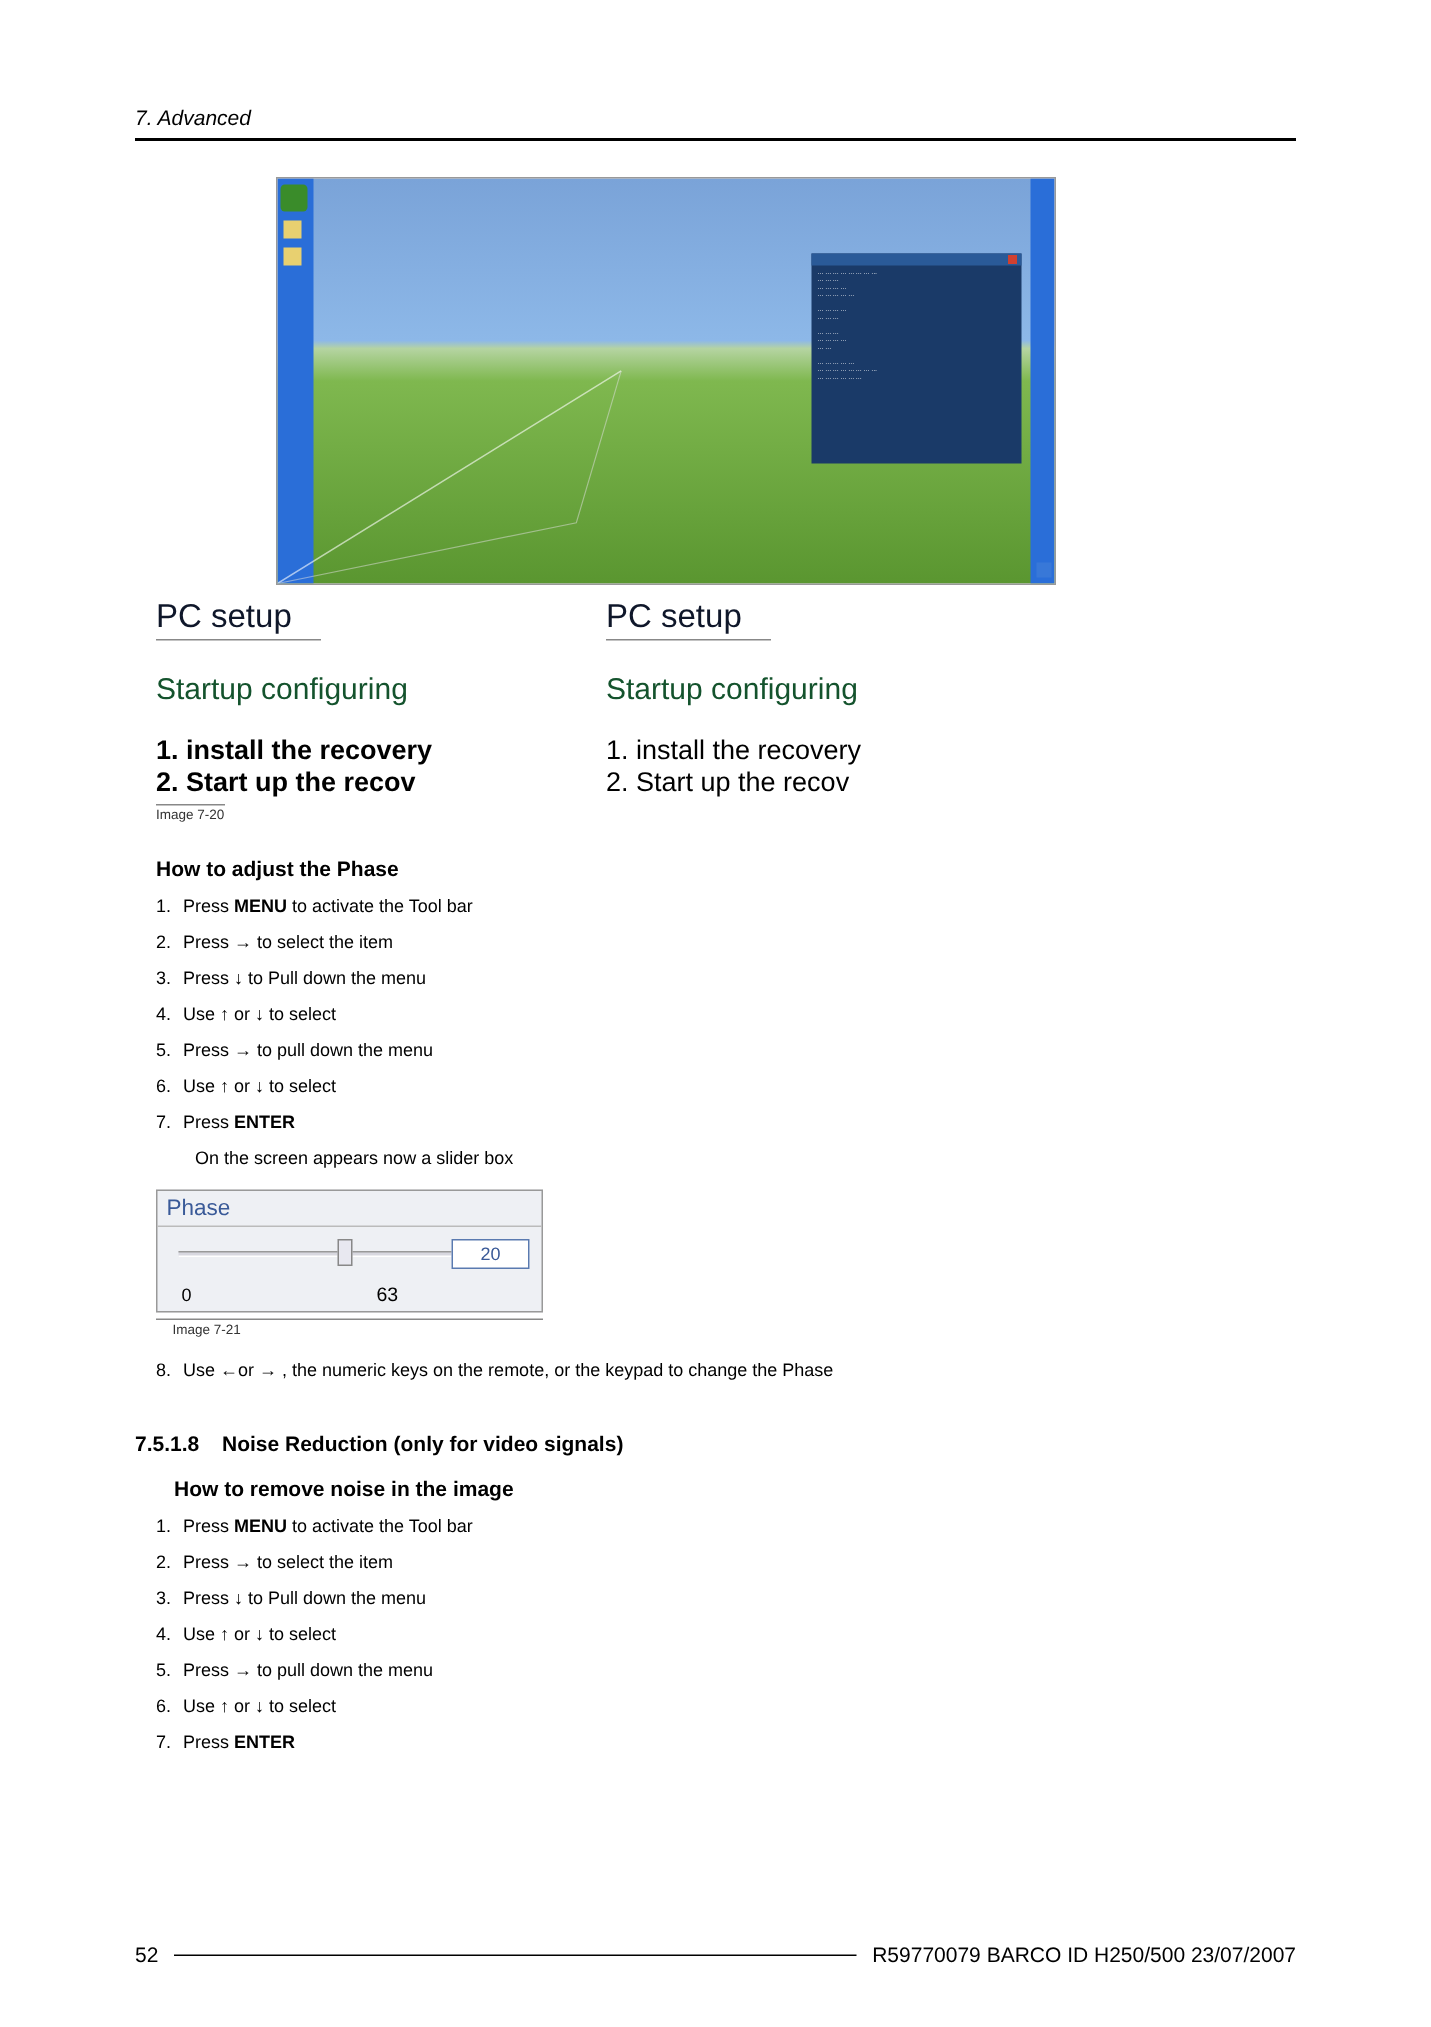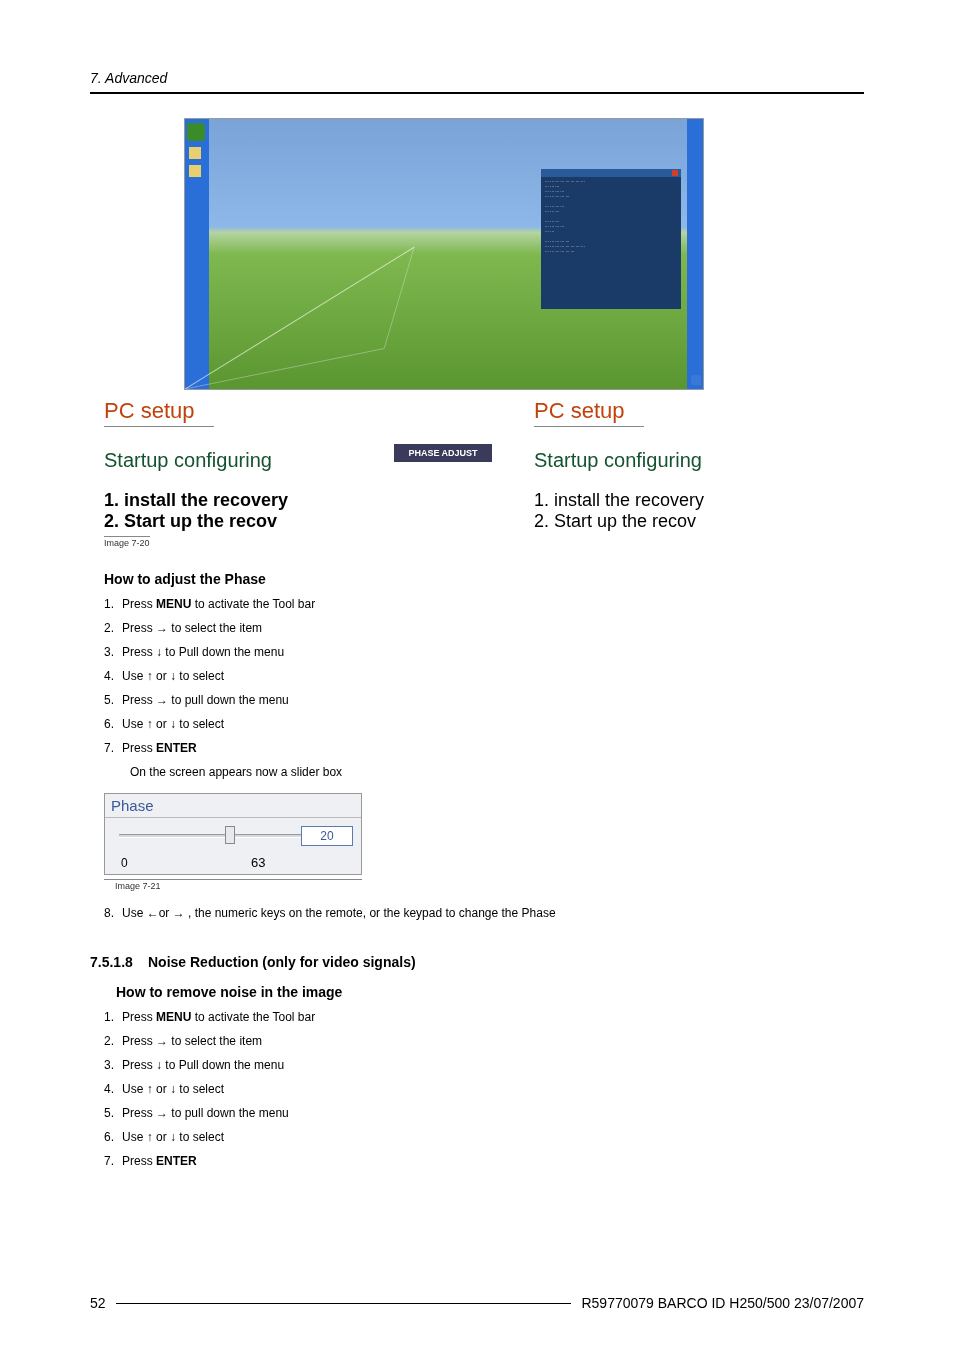--- a/index.html
+++ b/index.html
@@ -57,21 +57,21 @@
     display: flex;
     gap: 20px;
     margin-top: 2px;
   }
   .col-left { width: 270px; }
   .col-mid { width: 110px; padding-top: 52px; }
   .col-right { width: 230px; margin-left: 10px; }
   .pc-setup-title {
     font-family: Arial, sans-serif;
     font-size: 22px;
-    color: #c2410c;
+    color: #0f172a;
     margin-top: 6px;
   }
   .pc-setup-rule { border: none; border-top: 1px solid #888; width: 110px; margin-top: 2px; margin-bottom: 22px; }
   .startup-conf { font-size: 20px; color: #14532d; margin-bottom: 18px; }
   .step-bold { font-size: 18px; font-weight: bold; color: #000; }
   .step-plain { font-size: 18px; color: #000; }
   .phase-adjust-box {
     background: #3a3a5a;
     color: #fff;
     font-size: 9px;
@@ -149,23 +149,20 @@
 
   <div class="columns">
     <div class="col-left">
       <div class="pc-setup-title">PC setup</div>
       <hr class="pc-setup-rule">
       <div class="startup-conf">Startup configuring</div>
       <div class="step-bold">1. install the recovery</div>
       <div class="step-bold">2. Start up the recov</div>
       <span class="image-caption">Image 7-20</span>
     </div>
-    <div class="col-mid">
-      <div class="phase-adjust-box">PHASE ADJUST</div>
-    </div>
     <div class="col-right">
       <div class="pc-setup-title">PC setup</div>
       <hr class="pc-setup-rule">
       <div class="startup-conf">Startup configuring</div>
       <div class="step-plain">1. install the recovery</div>
       <div class="step-plain">2. Start up the recov</div>
     </div>
   </div>
 
   <div class="subsection-bold">How to adjust the Phase</div>

